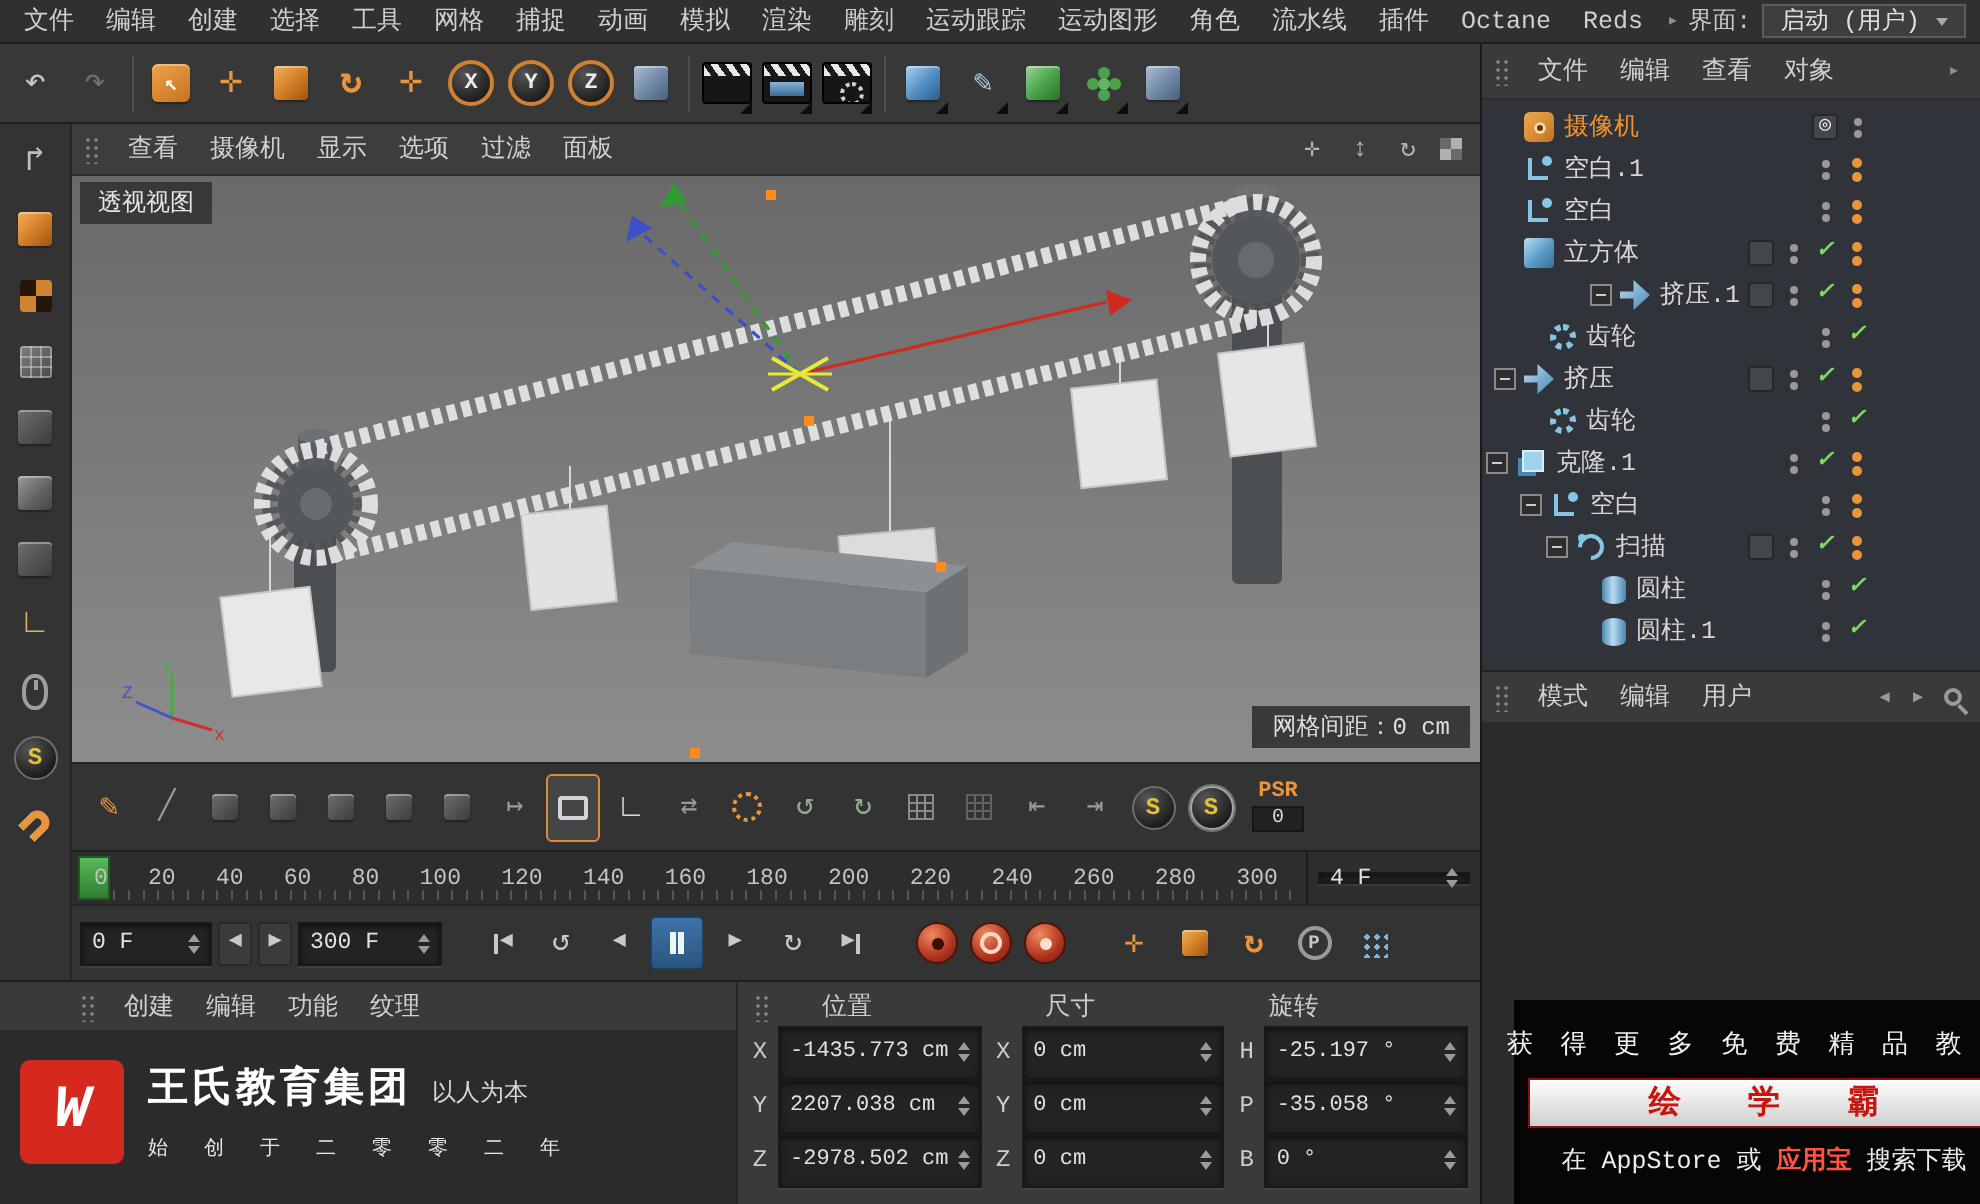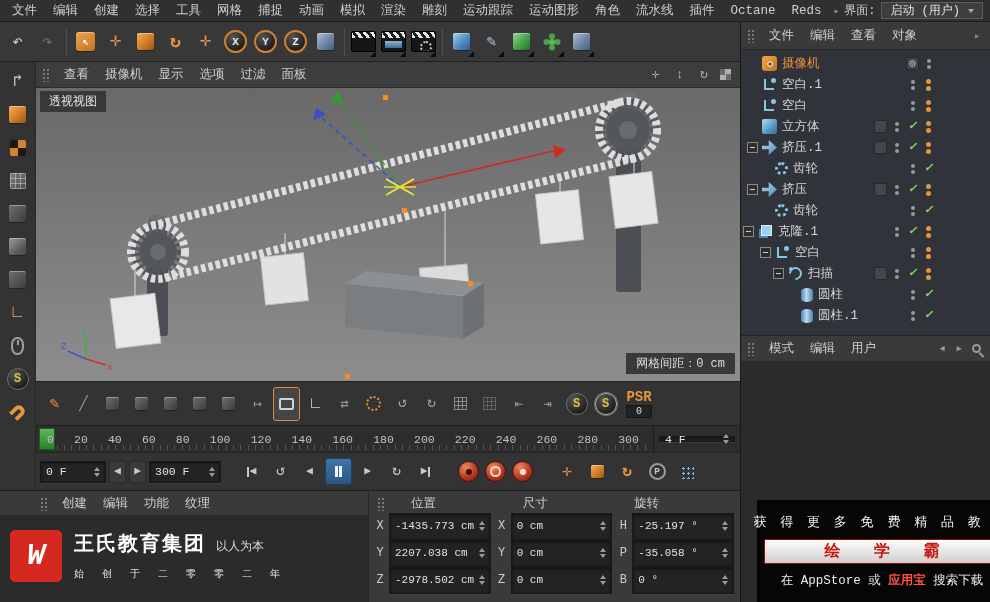--- a/index.html
+++ b/index.html
@@ -83,21 +83,21 @@
 .i-axisL2::before{content:"∟";color:#d8d8d8;font-size:16px}
 .i-swap::before{content:"⇄";color:#9a9a9a;font-size:14px}
 .oring{width:15px;height:15px;border:2px dotted #e8953c;border-radius:50%}
 .i-recyA::before{content:"↺";color:#8fac8f;font-size:15px}
 .i-recyB::before{content:"↻";color:#8fac8f;font-size:15px}
 .gridsq{width:13px;height:13px;background:repeating-linear-gradient(0deg,#8a8a8a 0 1px,transparent 1px 4px),repeating-linear-gradient(90deg,#8a8a8a 0 1px,transparent 1px 4px)}
 .gridsq.dim{opacity:.55}
 .i-bktL::before{content:"⇤";color:#9a9a9a;font-size:14px}
 .i-bktR::before{content:"⇥";color:#9a9a9a;font-size:14px}
 .psrwrap{display:flex;flex-direction:column;align-items:center;gap:1px;margin-left:5px}
-.psrlabel{color:#e8953c;font-size:14px;font-weight:bold;line-height:1}
+.psrlabel{color:#e8953c;font-size:11px;font-weight:bold;line-height:1}
 .psrval{width:26px;height:13px;background:#222;border:1px solid #161616;color:#ddd;font-size:10px;display:flex;align-items:center;justify-content:center}
 
 #timeline{left:36px;top:425px;width:704px;height:27px;background:#2d2d2d;border-top:1px solid #1f1f1f;display:flex;align-items:stretch}
 #ruler{position:relative;flex:1;overflow:hidden}
 #ruler::after{content:"";position:absolute;left:6px;right:6px;bottom:2px;height:5px;background:repeating-linear-gradient(90deg,#565656 0 1px,transparent 1px 7.35px)}
 #playhead{position:absolute;left:3px;top:2px;bottom:2px;width:16px;background:linear-gradient(180deg,#5cb85c,#2e7d2e);border:1px solid #1d5c1d;z-index:2}
 #ticks{position:absolute;left:11px;right:14px;top:0;bottom:0;display:flex;justify-content:space-between;align-items:center}
 #ticks .tick{font-size:11.5px;color:#c2c2c2;position:relative;z-index:3}
 .tlsep{width:1px;background:#1c1c1c}
 .nbox{background:#232323;border:1px solid #191919;box-shadow:inset 0 1px 3px rgba(0,0,0,.6),0 1px 0 rgba(255,255,255,.06);color:#e0e0e0;display:flex;align-items:center;padding:0 5px;font-size:11.5px}
@@ -811,21 +811,21 @@
             </span>
             <span class="tslot">
               <i class="ig i-check"></i>
             </span>
             <span class="tslot">
               <i class="vdot o"></i>
               <i class="vdot o"></i>
             </span>
           </span>
         </div>
-        <div class="trow" style="padding-left: 6px;">
+        <div class="trow" style="padding-left: 6px; margin-left: 48px;">
           <span class="expander"></span>
           <span class="oi oi-extrude"></span>
           <span class="olabel">挤压.1</span>
           <span class="toggles">
             <span class="tslot tagsq"></span>
             <span class="tslot">
               <i class="vdot"></i>
               <i class="vdot"></i>
             </span>
             <span class="tslot">

